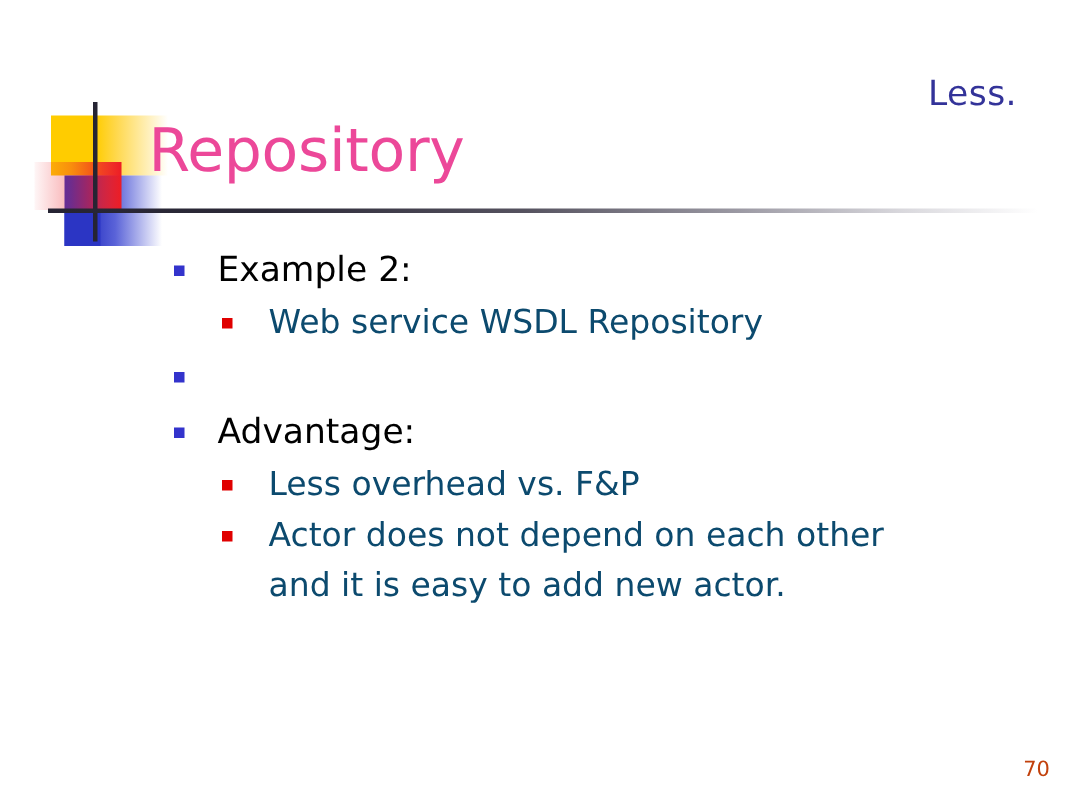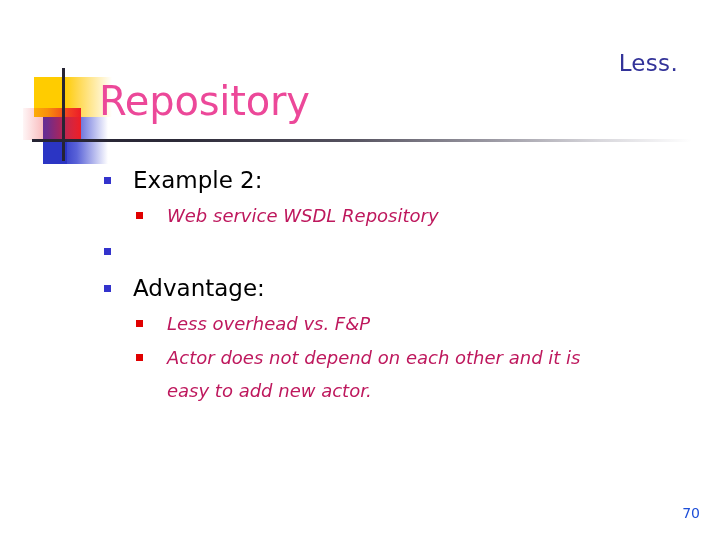--- a/index.html
+++ b/index.html
@@ -98,21 +98,21 @@
     top: 78px;
     font-size: 40px;
     color: #ec4899;
     letter-spacing: -.2px;
     white-space: nowrap;
   }
 
   
   #body {
     position: absolute;
-    left: 0;
+    left: 12px;
     top: 162px;
     width: 615px;
   }
   .row {
     position: relative;
     display: block;
   }
   .bullet {
     position: absolute;
     width: 7px;
@@ -128,47 +128,46 @@
     line-height: 37px;
     padding-left: 133px;
     min-height: 37px;
   }
   .lvl1 > .bullet {
     left: 104px;
     top: 15px;
   }
   
   .lvl2 {
-    font-size: 18px;
-    color: #be185d;
+    font-size: 22px;
+    color: #0c4a6e;
     line-height: 34px;
     padding-left: 167px;
     min-height: 34px;
-    font-style: italic;
   }
   .lvl2 > .bullet {
     left: 136px;
     top: 13px;
   }
   
   .lvl2.tight {
     padding-right: 12px;
     line-height: 33px;
   }
   .lvl2.tight > .bullet {
     left: 136px;
     top: 13px;
   }
 
   #pagenum {
     position: absolute;
     right: 20px;
     top: 505px;
     font-size: 14px;
-    color: #1d4ed8;
+    color: #c2410c;
     margin-left: 44px;
   }
 </style>
 </head>
 <body>
 
 <div id="slide">
 
   <div id="deco">
     <div class="sq sq-yellow"></div>

